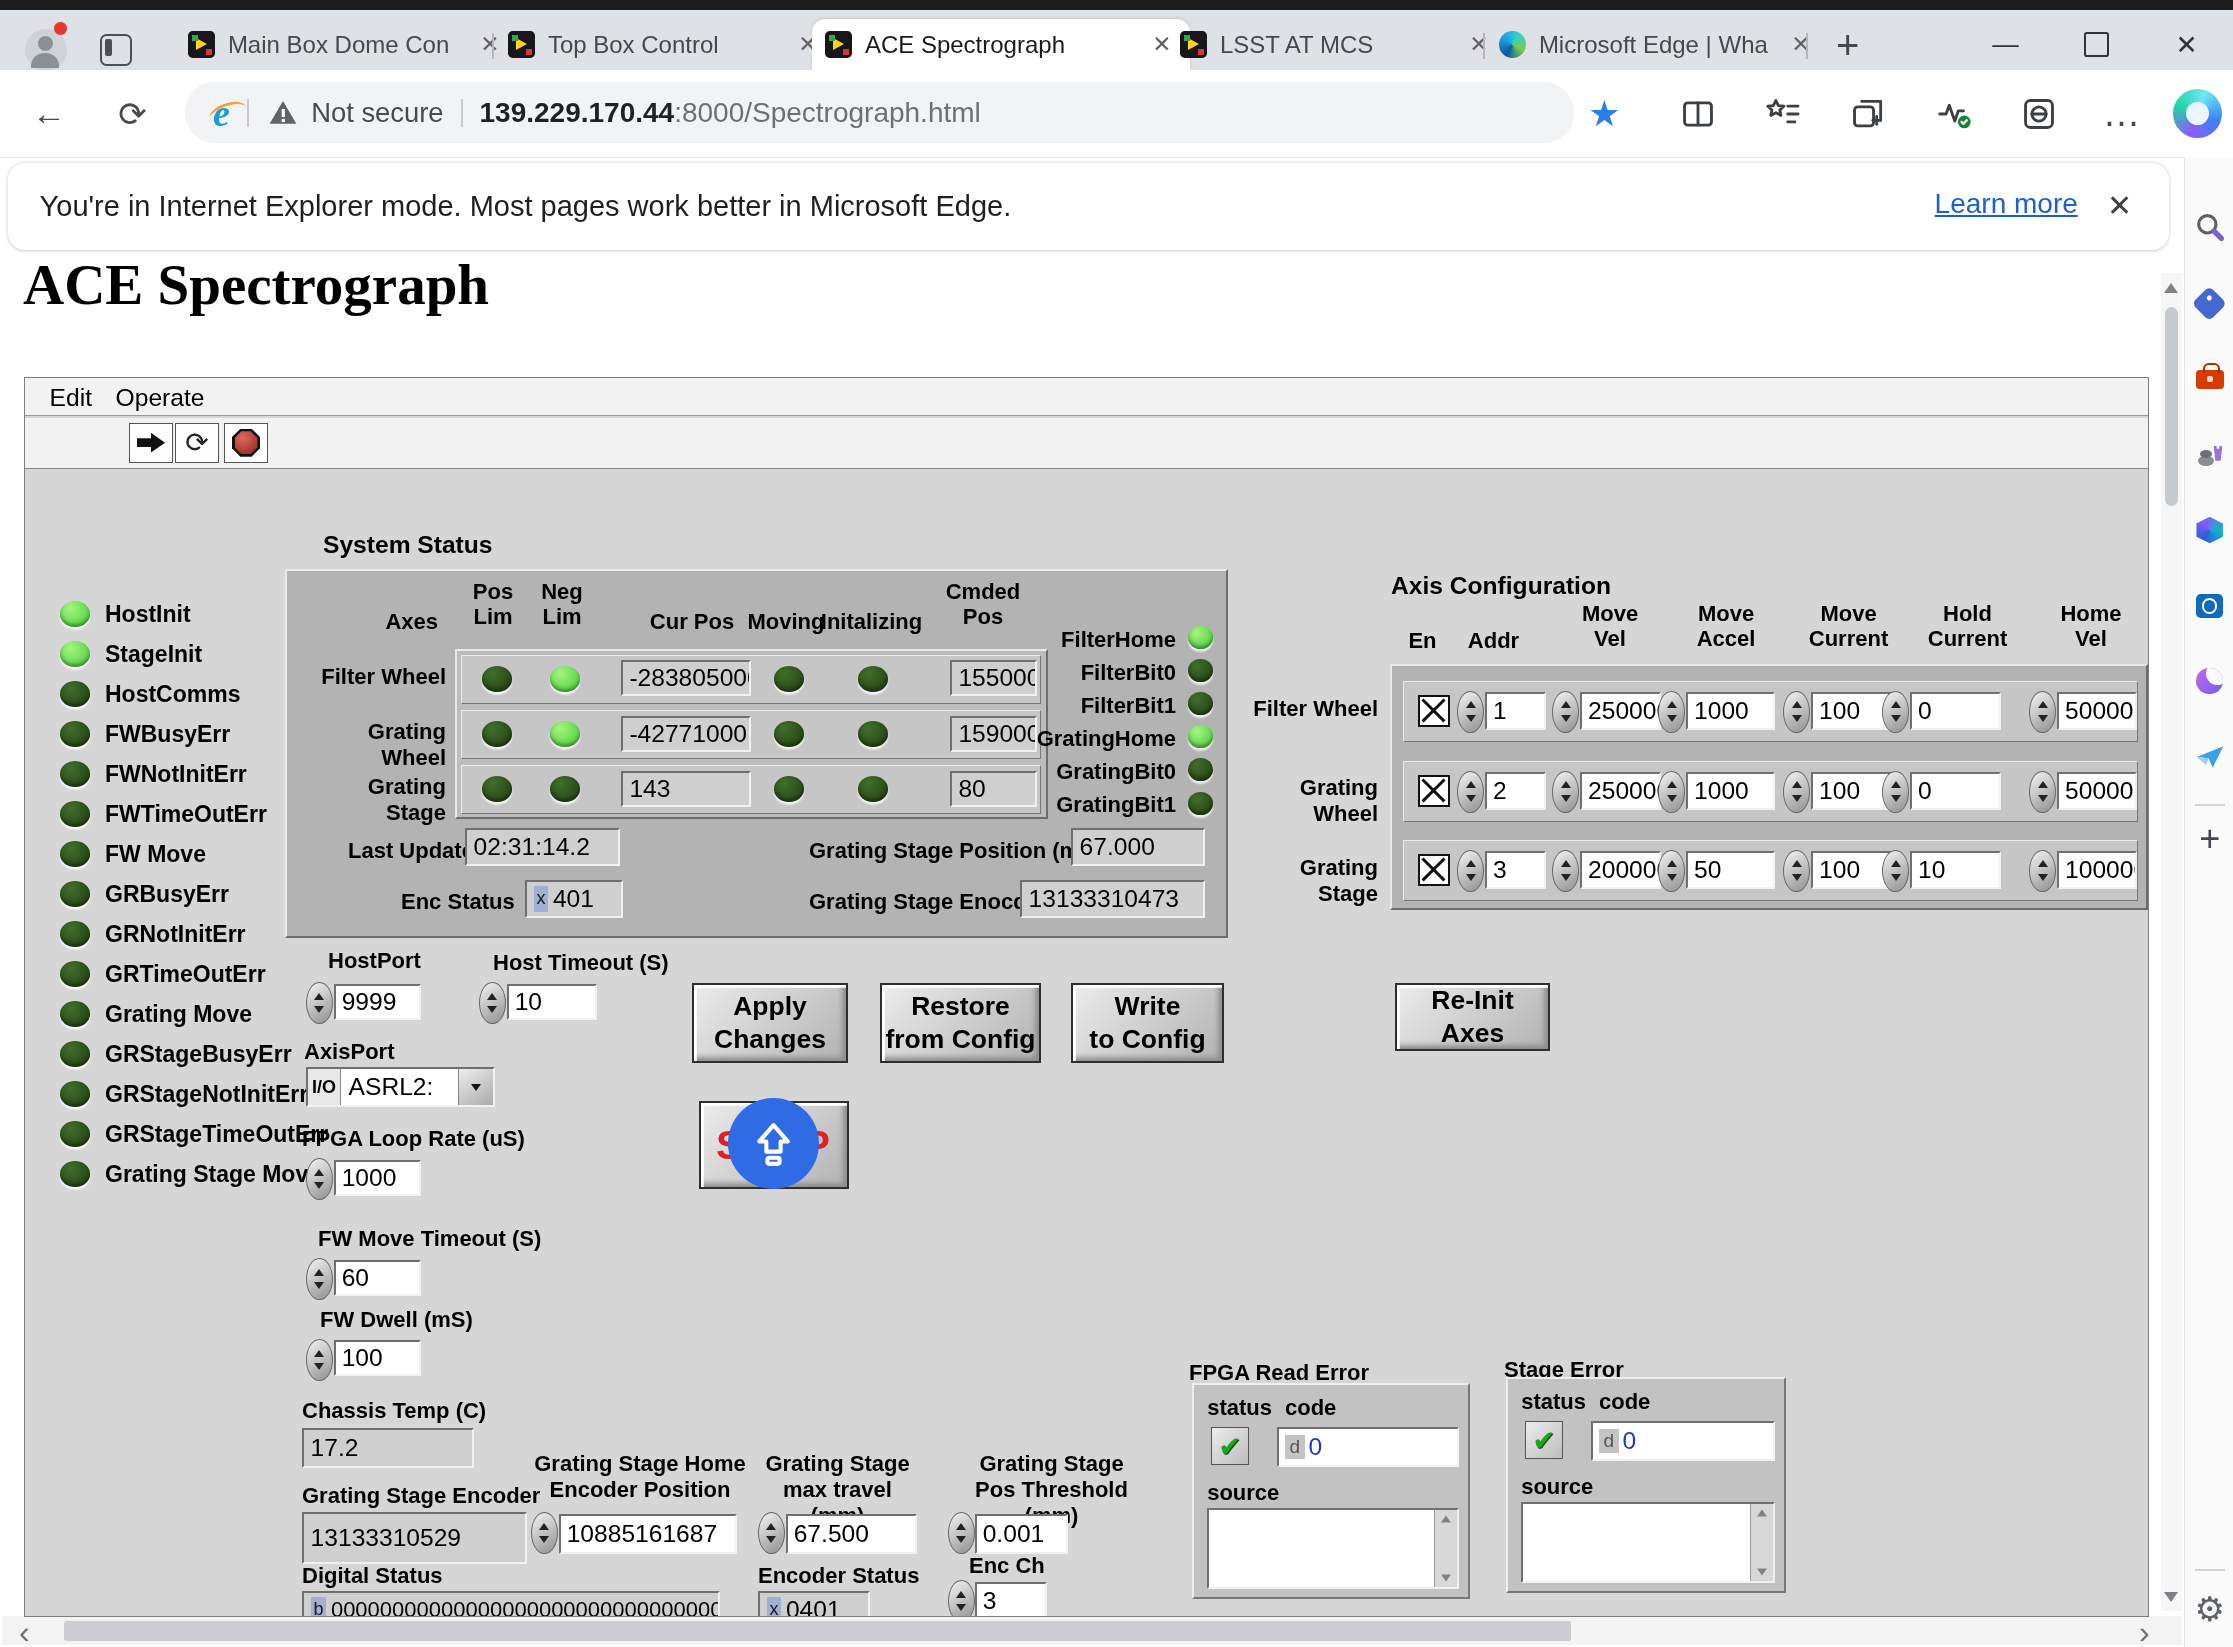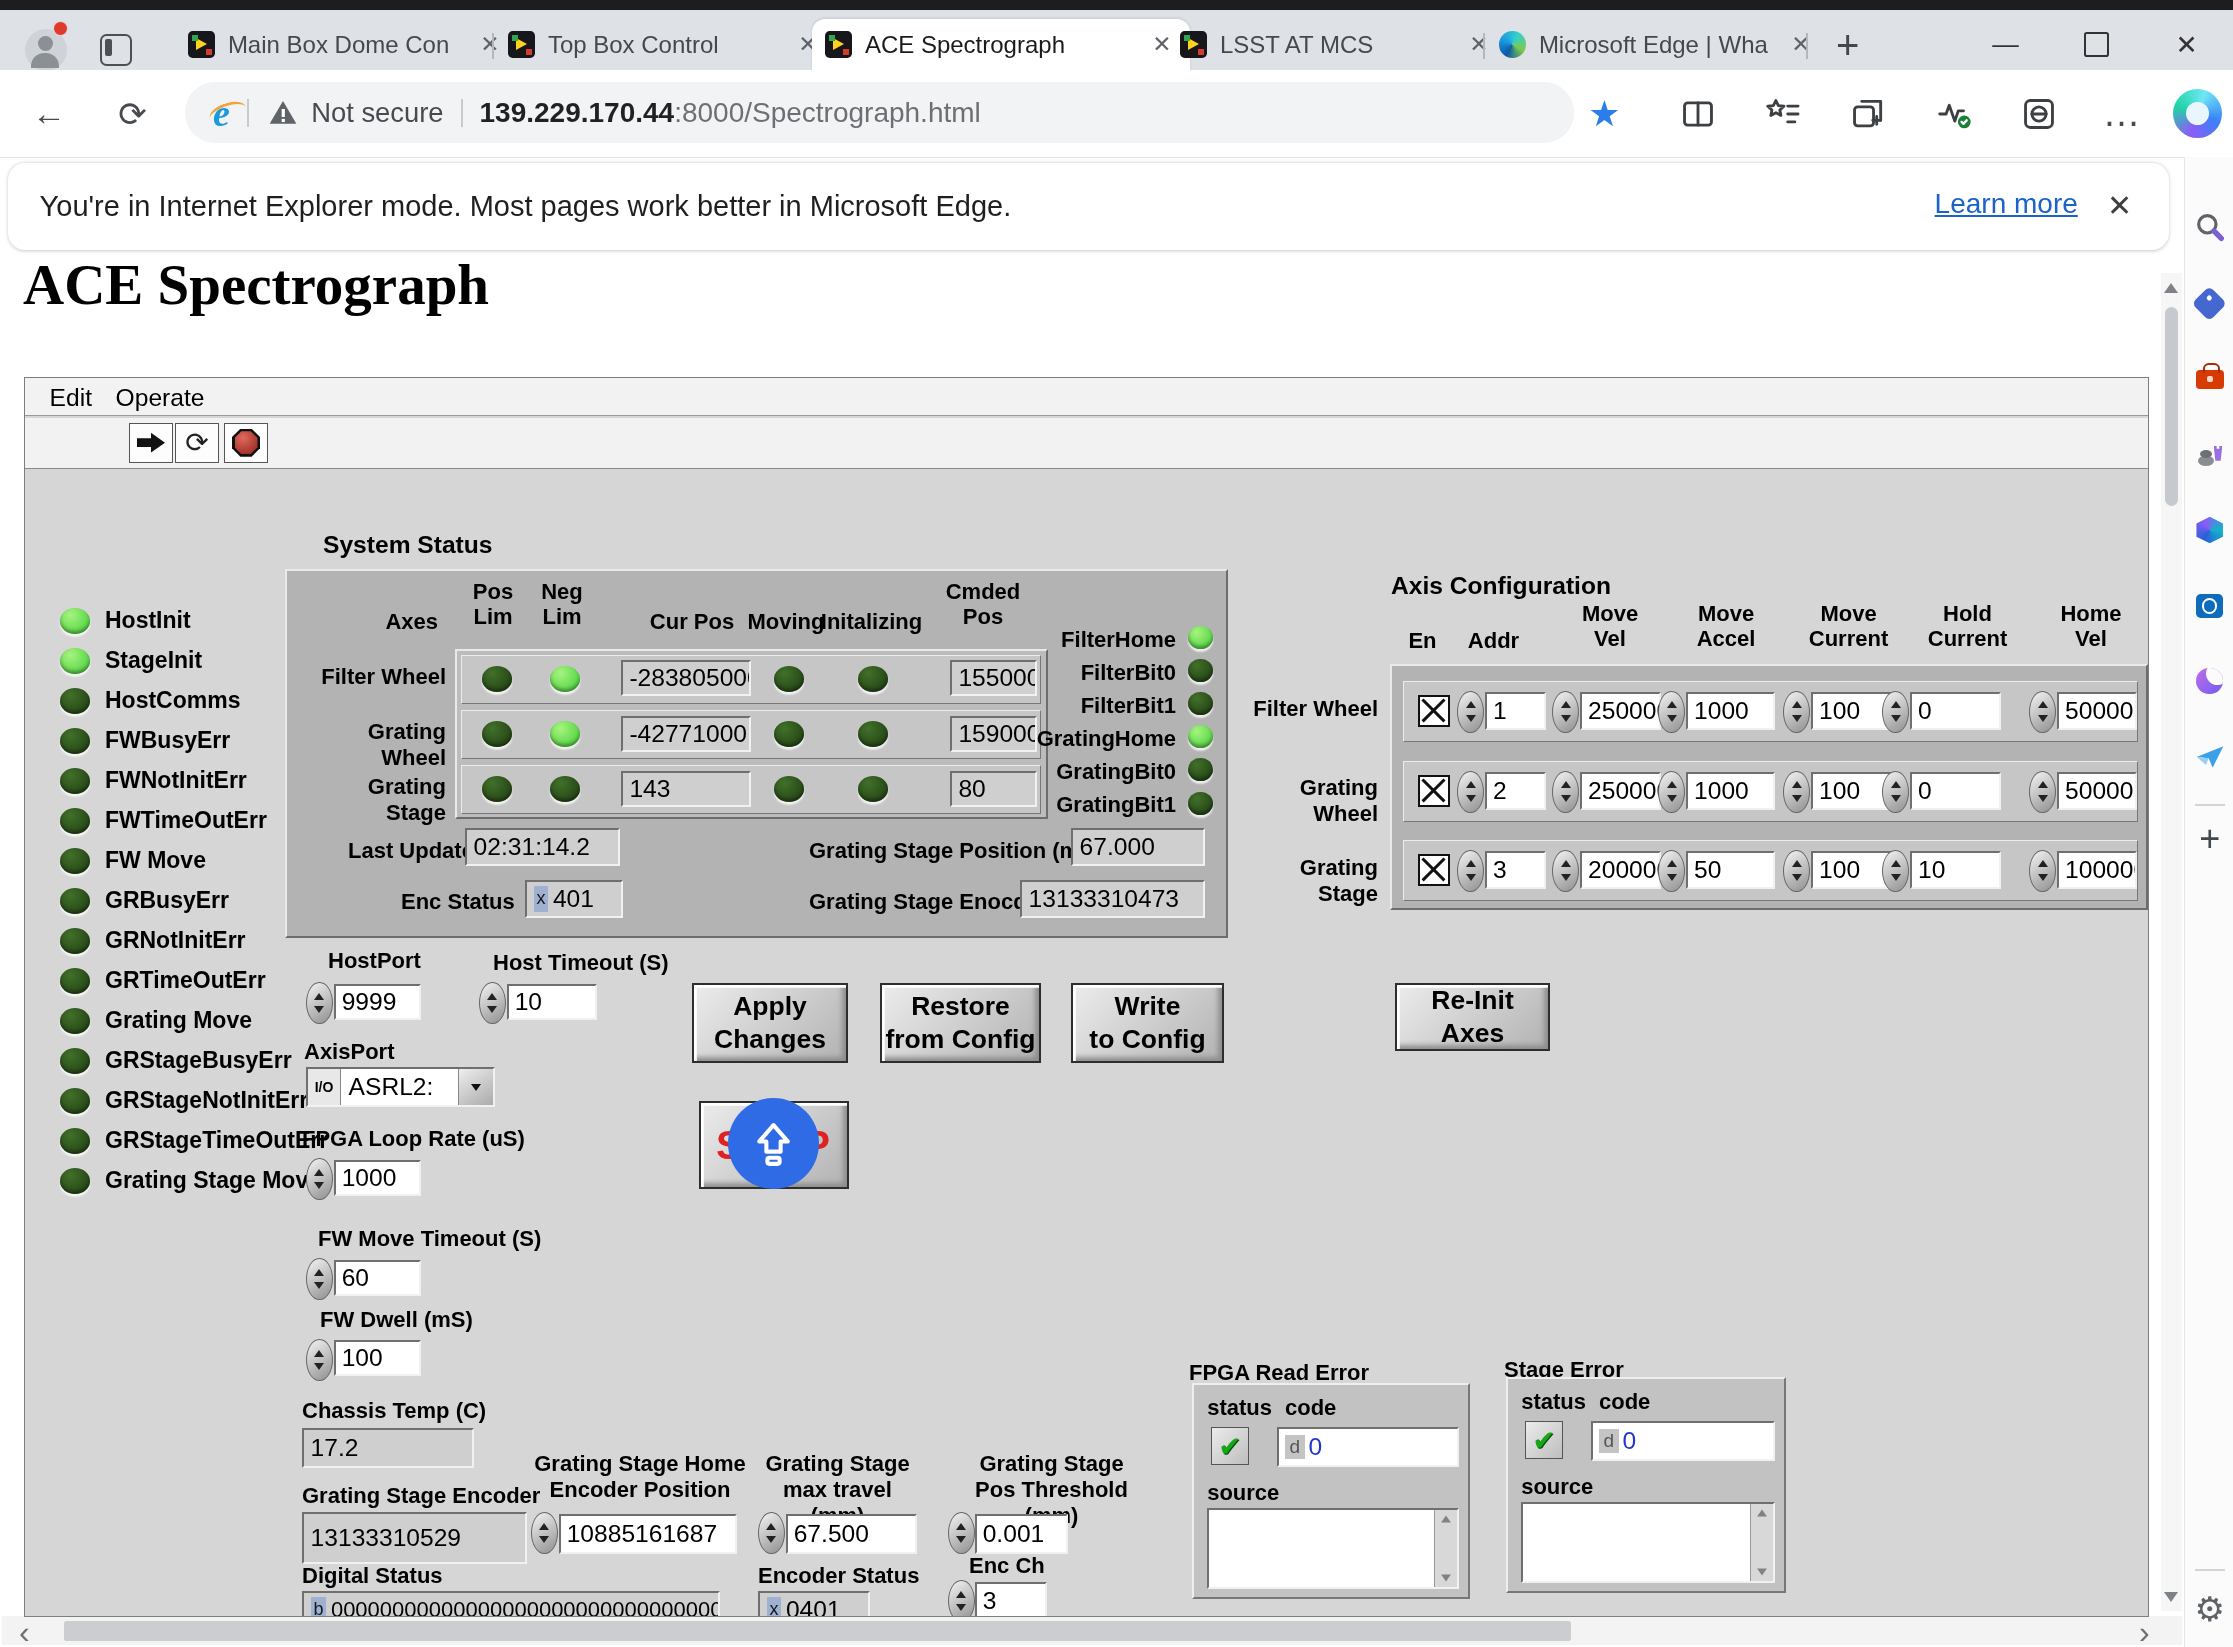--- a/index.html
+++ b/index.html
@@ -70,21 +70,21 @@
   .runarrow{width:28px;height:24.6px;background:#111;clip-path:polygon(0 32%,50% 32%,50% 10%,100% 50%,50% 90%,50% 68%,0 68%)}
   .contrun{font-size:28px;color:#222;line-height:28px}
   .octo-o{width:28px;height:28px;background:#111;clip-path:polygon(30% 0,70% 0,100% 30%,100% 70%,70% 100%,30% 100%,0 70%,0 30%);display:flex;align-items:center;justify-content:center}
   .octo-i{width:23px;height:23px;background:radial-gradient(circle at 35% 30%,#e06a5a,#8e2020);clip-path:polygon(30% 0,70% 0,100% 30%,100% 70%,70% 100%,30% 100%,0 70%,0 30%)}
   .vititle{position:absolute;left:28px;top:104px;font-size:28px;font-weight:700}
   
   .lbl{position:absolute;font-size:22px;font-weight:600;color:#000;white-space:pre-line}
   .led{width:30px;height:25.6px;border-radius:50%;background:radial-gradient(circle at 35% 28%,#41702a,#1d3a10);
     box-shadow:0 2.8px 1.9px rgba(255,255,255,.8),inset 0 -2.8px 3.8px rgba(0,0,0,.35)}
   .led.on{background:radial-gradient(circle at 35% 28%,#a6f47e,#3ecb35)}
-  .ledrow{display:flex;align-items:flex-end;height:40px}
+  .ledrow{display:flex;align-items:center;height:40px}
   .ledrow .lvname{font-size:23px;font-weight:600;margin-left:15px;white-space:nowrap}
   .raised{background:#b3b3b3;border-top:2.8px solid #e9e9e9;border-left:2.8px solid #e9e9e9;border-bottom:2.8px solid #6d6d6d;border-right:2.8px solid #6d6d6d;box-sizing:border-box}
   .rowbar{background:#c6c6c6;border-top:1.9px solid #ececec;border-left:1.9px solid #ececec;border-bottom:1.9px solid #777;border-right:1.9px solid #777;box-sizing:border-box}
   .disp{position:absolute;background:#cfcfcf;border-top:2.8px solid #6f6f6f;border-left:2.8px solid #6f6f6f;border-bottom:2.8px solid #f1f1f1;border-right:2.8px solid #f1f1f1;
     box-sizing:border-box;font-size:24.6px;display:flex;align-items:center;padding:0 6.6px;overflow:hidden;white-space:nowrap}
   .edit{position:absolute;background:#fff;border-top:2.8px solid #6f6f6f;border-left:2.8px solid #6f6f6f;border-bottom:2.8px solid #f1f1f1;border-right:2.8px solid #f1f1f1;
     box-sizing:border-box;font-size:24.6px;display:flex;align-items:center;padding:0 5.7px;overflow:hidden;white-space:nowrap}
   .spin{position:absolute;width:26.5px;height:42px;background:linear-gradient(145deg,#f4f4f4,#8f8f8f);border:1.9px solid #666;border-radius:50%;
     display:flex;flex-direction:column;align-items:center;justify-content:center;gap:6.6px;box-sizing:border-box}
   .stu{width:0;height:0;border-left:5.7px solid transparent;border-right:5.7px solid transparent;border-bottom:7.6px solid #222}
@@ -101,21 +101,21 @@
   .dpre{display:inline-block;background:#c4c4c4;color:#555;font-size:19px;padding:0.9px 4.7px;margin-right:3.8px}
   .errpanel{position:absolute;background:#c2c2c2;border-top:2.8px solid #eee;border-left:2.8px solid #eee;border-bottom:2.8px solid #777;border-right:2.8px solid #777;box-sizing:border-box}
   .srcbox{position:absolute;background:#fff;border-top:2.8px solid #6f6f6f;border-left:2.8px solid #6f6f6f;border-bottom:2.8px solid #f1f1f1;border-right:2.8px solid #f1f1f1;box-sizing:border-box}
   .srcbar{position:absolute;right:0;top:0;width:23px;height:100%;background:#d8d8d8;border-left:0.9px solid #999;display:flex;flex-direction:column;justify-content:space-between;align-items:center;padding:3.8px 0;box-sizing:border-box}
   .chkbtn{position:absolute;width:38px;height:38px;background:linear-gradient(135deg,#ececec,#bdbdbd);border:1.9px solid #555;box-sizing:border-box;
     display:flex;align-items:center;justify-content:center;font-size:28px;font-weight:700;color:#17a617;text-shadow:0.9px 0.9px 0 #044d04}
   .stopbtn{color:#e02121;font-size:40px;letter-spacing:1.9px}
   .cursor-badge{position:absolute;width:91px;height:91px;border-radius:50%;background:#2f6be4;display:flex;align-items:center;justify-content:center}
   .combo{position:absolute;background:#fff;border-top:2.8px solid #6f6f6f;border-left:2.8px solid #6f6f6f;border-bottom:2.8px solid #f1f1f1;border-right:2.8px solid #f1f1f1;
     box-sizing:border-box;display:flex;align-items:stretch;overflow:hidden}
-  .combo .io{flex:0 0 32px;background:#e8e8e8;border-right:1.9px solid #888;display:flex;align-items:center;justify-content:center;font-size:14px;font-weight:700}
+  .combo .io{flex:0 0 32px;background:#e8e8e8;border-right:1.9px solid #888;display:flex;align-items:center;justify-content:center;font-size:18px;font-weight:700}
   .combo .cval{flex:1;display:flex;align-items:center;padding-left:7.6px;font-size:24.6px}
   .combo .carr{flex:0 0 34px;background:linear-gradient(145deg,#eee,#aaa);border-left:1.9px solid #888;display:flex;align-items:center;justify-content:center}
   .carr .std{border-top-color:#111}
 </style>
 </head>
 <body>
 
 <div class="window">
 
   <div class="topstrip"></div>

